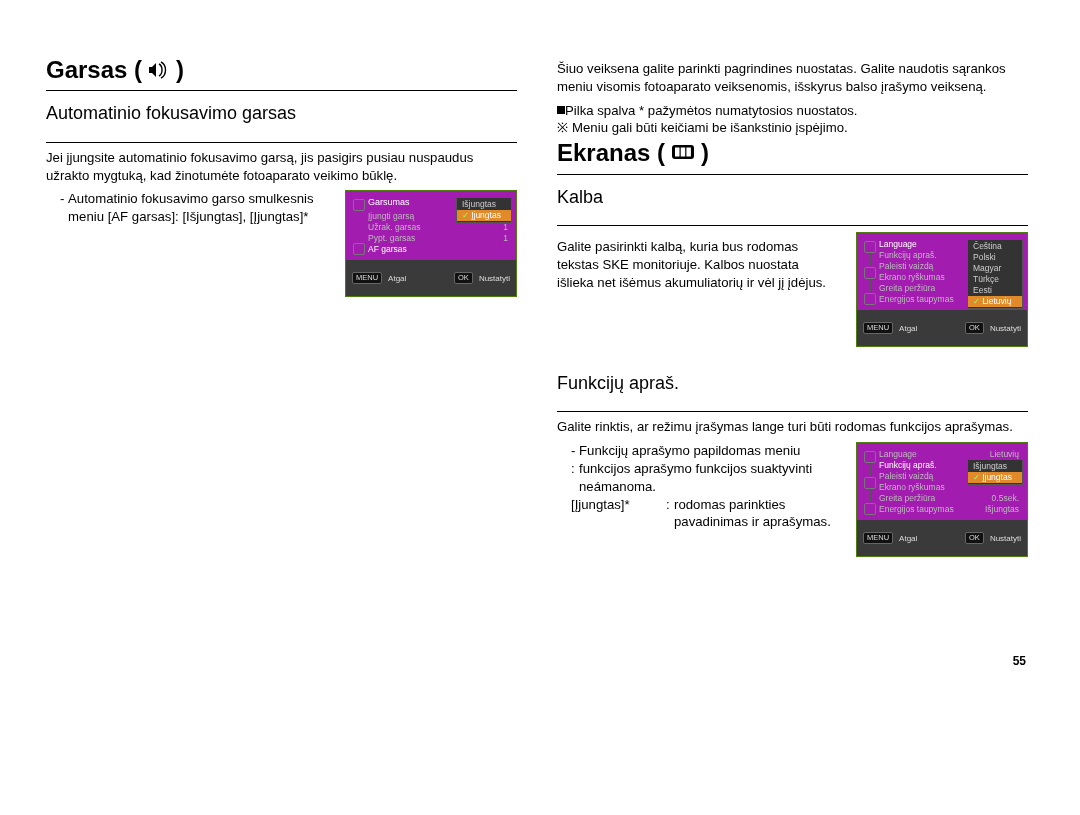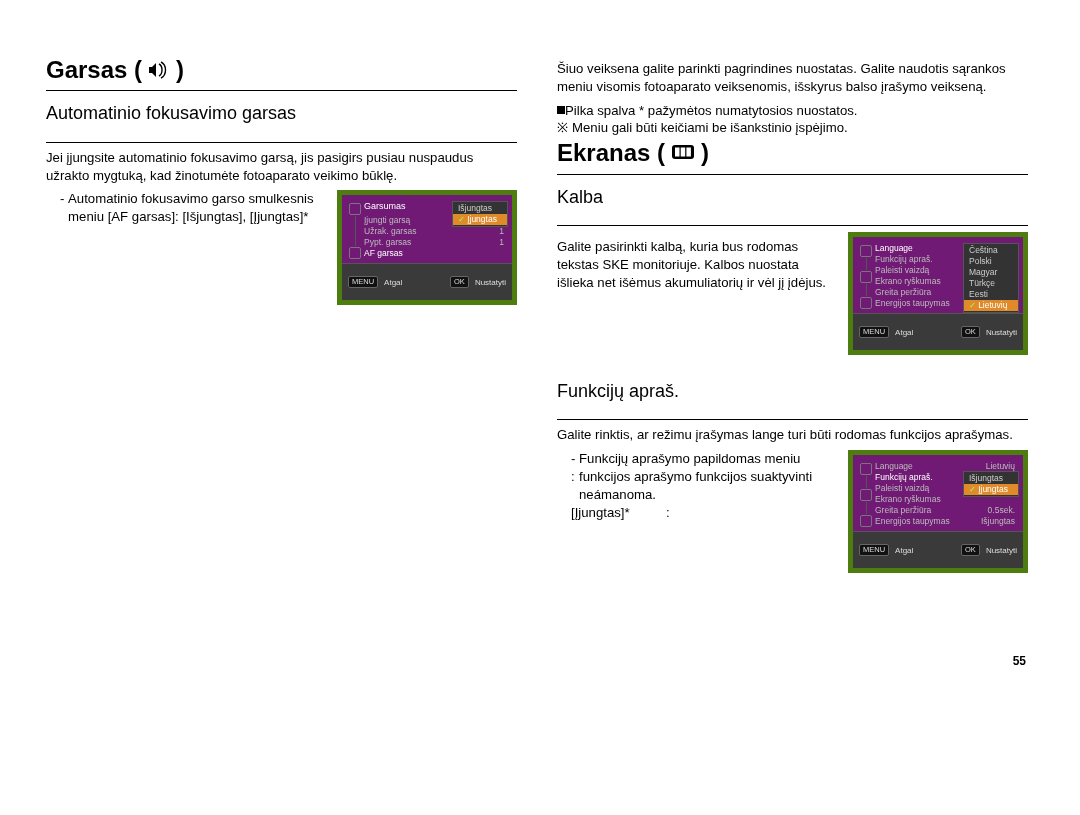--- a/index.html
+++ b/index.html
@@ -12,21 +12,21 @@
   .sub .dash{display:flex}
   .sub .dash::before{content:"- ";white-space:pre}
   .bul{display:flex;align-items:flex-start;}
   .sq{width:8px;height:8px;background:#000;margin-top:4px;flex:none}
   .note{display:flex;align-items:flex-start;gap:4px}
   .note .sym{flex:none}
   .optrow{margin-left:14px;display:flex}
   .optrow .k{width:95px;flex:none}
   .optrow .c{width:8px;flex:none}
   .pagenum{position:absolute;bottom:12px;right:54px;font-weight:700;font-size:12px}
-  .ss{background:#701a75;color:#bbb;font-size:8.5px;border:5px solid #4d7c0f;line-height:1.3}
+  .ss{background:#a21caf;color:#bbb;font-size:8.5px;border:1px solid #4d7c0f;line-height:1.3}
   .ss-body{padding:6px 6px 4px 6px;position:relative;display:flex}
   .ss-rail{width:14px;display:flex;flex-direction:column;align-items:center;gap:1px;padding-top:2px}
   .ss-rail .ic{width:10px;height:10px;border:1px solid #777;border-radius:2px}
   .ss-rail .line{width:1px;flex:1 0 auto;background:#555}
   .ss-list{flex:1}
   .ss-title{color:#fff;font-size:9px;margin-bottom:2px}
   .ss-row{display:flex;justify-content:space-between;padding:0 2px}
   .ss-row.sel{color:#fff}
   .ss-row.sel .val{color:#e08a2a}
   .ss-popup{position:absolute;right:4px;top:6px;background:#333;border:1px solid #555;padding:1px 0;min-width:54px}
@@ -205,20 +205,21 @@
               <span>Funkcijų aprašymo papildomas meniu</span>
             </div>
           </div>
         <div class="optrow">
             <span class="c">:</span>
             <span>funkcijos aprašymo funkcijos suaktyvinti neámanoma.</span>
           </div>
         <div class="optrow">
             <span class="k">[Įjungtas]*</span>
             <span class="c">:</span>
+            <span>rodomas parinkties pavadinimas ir aprašymas.</span>
           </div>
       </div>
       <div class="ss">
         <div class="ss-body">
           <div class="ss-rail">
               <div class="ic"></div>
               <div class="line"></div>
               <div class="ic"></div>
               <div class="line"></div>
               <div class="ic"></div>

